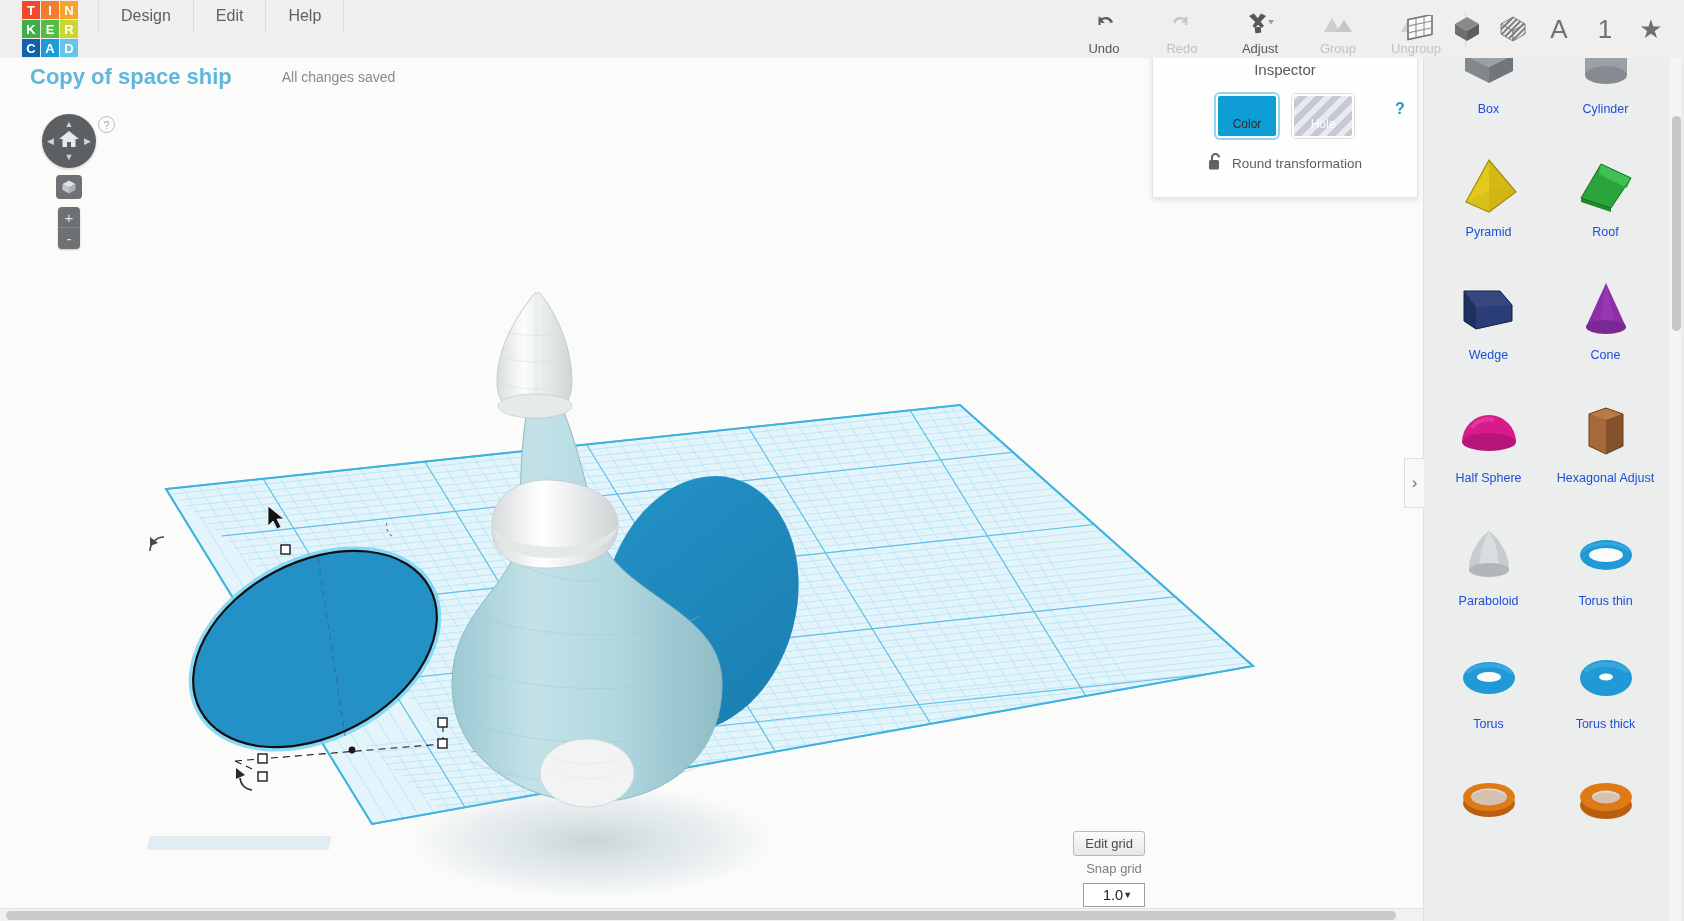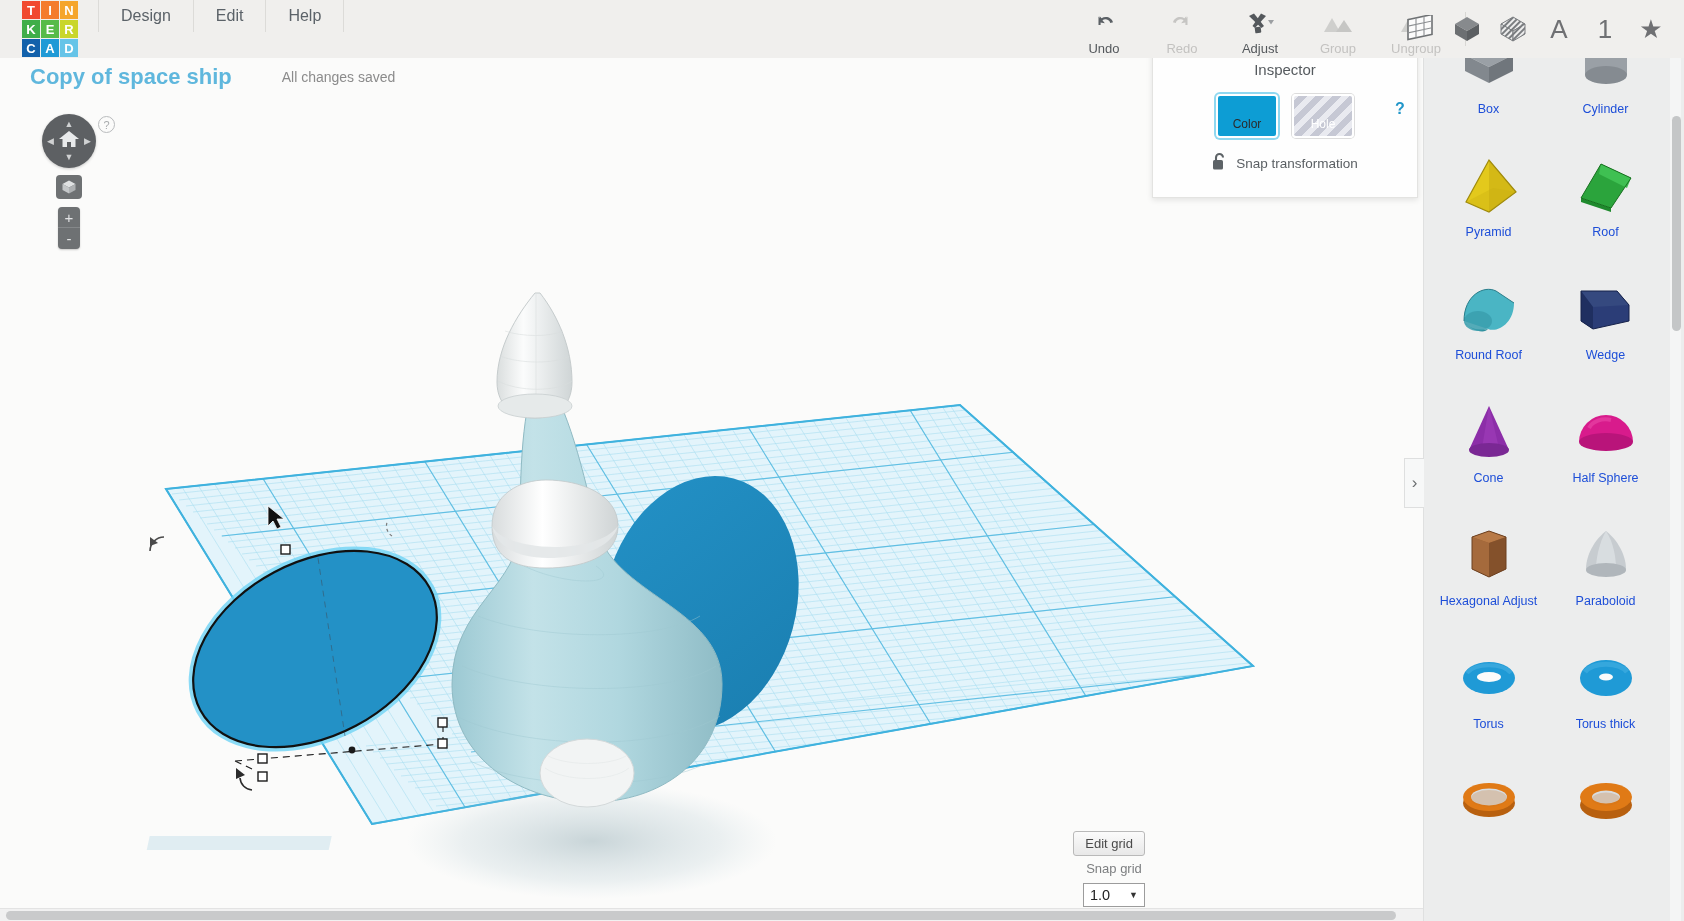--- a/index.html
+++ b/index.html
@@ -210,21 +210,21 @@
   .edit-grid-btn {
     background: linear-gradient(#fbfbfb, #e8e8e8);
     border: 1px solid #b9b9b9; border-radius: 3px;
     font-size: 13px; color: #4a4a4a; padding: 4px 11px; cursor: pointer;
   }
   .snap-row { display: flex; align-items: center; gap: 7px; flex-direction: column; }
   .snap-label { font-size: 13px; color: #7d7f81; }
   .snap-select {
     width: 62px; height: 24px; background: #fff; border: 1px solid #9c9c9c;
     font-size: 14px; color: #222; display: flex; align-items: center;
-    justify-content: space-between; padding: 0 6px; cursor: pointer;
+    justify-content: space-between; padding: 0 19px; cursor: pointer;
   }
   .snap-select .cv { font-size: 14.5px; }
   .snap-select .ca { font-size: 9px; color: #333; }
 
   
   .bottom-scroll {
     position: absolute; bottom: 0; left: 0; width: 1423px; height: 13px;
     background: #f1f1f1; border-top: 1px solid #e3e3e3; z-index: 16;
   }
   .bottom-thumb {
@@ -658,21 +658,21 @@
         <span class="sl">Hole</span>
       </div>
     </div>
     <div class="lock-row">
       <span>
         <svg width="15" height="19" viewBox="0 0 15 19">
           <path d="M4 8 V5.5 A3.5 3.5 0 0 1 11 5.5" stroke="#5d6367" stroke-width="2.1" fill="none"></path>
           <rect x="1" y="8" width="10" height="9.5" rx="1.6" fill="#5d6367"></rect>
         </svg>
       </span>
-      <span class="lbl">Snap transformation</span>
+      <span class="lbl">Round transformation</span>
     </div>
   </div>
   <div class="insp-help" style="position:absolute; left:1395px; top:100px; z-index:31;">?</div>
 
   <div class="shapes-panel">
 
     <div class="collapse-tab">›</div>
 
     <div class="shapes-scroll">
       <div class="shapes-grid">
@@ -715,31 +715,20 @@
             <svg width="70" height="64" viewBox="0 0 70 64">
               <path d="M10 44 L30 10 L60 24 L40 54 Z" fill="#2ba43c"></path>
               <path d="M30 10 L60 24 L56 34 L28 20 Z" fill="#3fc052"></path>
               <path d="M10 44 L40 54 L40 58 L10 48 Z" fill="#1f8a2d"></path>
               <path d="M10 44 L30 10 L60 24 L40 54 Z" fill="none" stroke="#17701f" stroke-width="1"></path>
             </svg>
           </span>
           <span class="sname">Roof</span>
         </div>
 
-        <div class="shape-cell">
-          <span class="sg">
-            <svg width="70" height="64" viewBox="0 0 70 64">
-              <path d="M10 44 C 10 18 30 8 42 14 L60 26 C 60 46 44 56 34 52 Z" fill="#4ab5c4"></path>
-              <path d="M10 44 C 14 52 30 58 34 52 C 22 54 12 50 10 44 Z" fill="#2f8e9c"></path>
-              <ellipse cx="24" cy="44" rx="14" ry="10" fill="#3a9fae" opacity="0.85"></ellipse>
-              <path d="M10 44 C 10 18 30 8 42 14 L60 26" fill="none" stroke="#2b7d8a" stroke-width="1"></path>
-            </svg>
-          </span>
-          <span class="sname">Round Roof</span>
-        </div>
 
 
         <div class="shape-cell">
           <span class="sg">
             <svg width="70" height="64" viewBox="0 0 70 64">
               <path d="M10 14 L46 14 L58 28 L58 44 L22 52 L10 44 Z" fill="#2b3d77"></path>
               <path d="M10 14 L46 14 L58 28 L22 30 Z" fill="#35497f"></path>
               <path d="M10 14 L22 30 L22 52 L10 44 Z" fill="#1f2f60"></path>
               <path d="M10 14 L46 14 L58 28 L58 44 L22 52 L10 44 Z" fill="none" stroke="#16224a" stroke-width="1"></path>
             </svg>
@@ -786,20 +775,30 @@
           <span class="sg">
             <svg width="70" height="64" viewBox="0 0 70 64">
               <path d="M35 8 C 50 20 55 36 55 46 C 55 54 15 54 15 46 C 15 36 20 20 35 8 Z" fill="#c7ccd0"></path>
               <path d="M35 8 C 43 20 45 36 45 46 C 45 52 25 52 25 46 C 25 36 28 20 35 8 Z" fill="#e0e4e7" opacity="0.7"></path>
               <ellipse cx="35" cy="47" rx="20" ry="7" fill="#b0b6bb"></ellipse>
             </svg>
           </span>
           <span class="sname">Paraboloid</span>
         </div>
 
+        <div class="shape-cell">
+          <span class="sg">
+            <svg width="70" height="64" viewBox="0 0 70 64">
+              <ellipse cx="35" cy="32" rx="26" ry="15" fill="#1f9ad6"></ellipse>
+              <ellipse cx="35" cy="32" rx="17" ry="7" fill="#fbfbfa"></ellipse>
+              <path d="M12 28 A 26 14 0 0 1 58 28" stroke="#46b0e2" stroke-width="3" fill="none" opacity="0.6"></path>
+            </svg>
+          </span>
+          <span class="sname">Torus thin</span>
+        </div>
 
         <div class="shape-cell">
           <span class="sg">
             <svg width="70" height="64" viewBox="0 0 70 64">
               <ellipse cx="35" cy="32" rx="26" ry="16" fill="#1f9ad6"></ellipse>
               <ellipse cx="35" cy="31" rx="12" ry="5" fill="#fbfbfa"></ellipse>
               <path d="M13 27 A 24 13 0 0 1 57 27" stroke="#4bb3e4" stroke-width="4" fill="none" opacity="0.55"></path>
             </svg>
           </span>
           <span class="sname">Torus</span>

